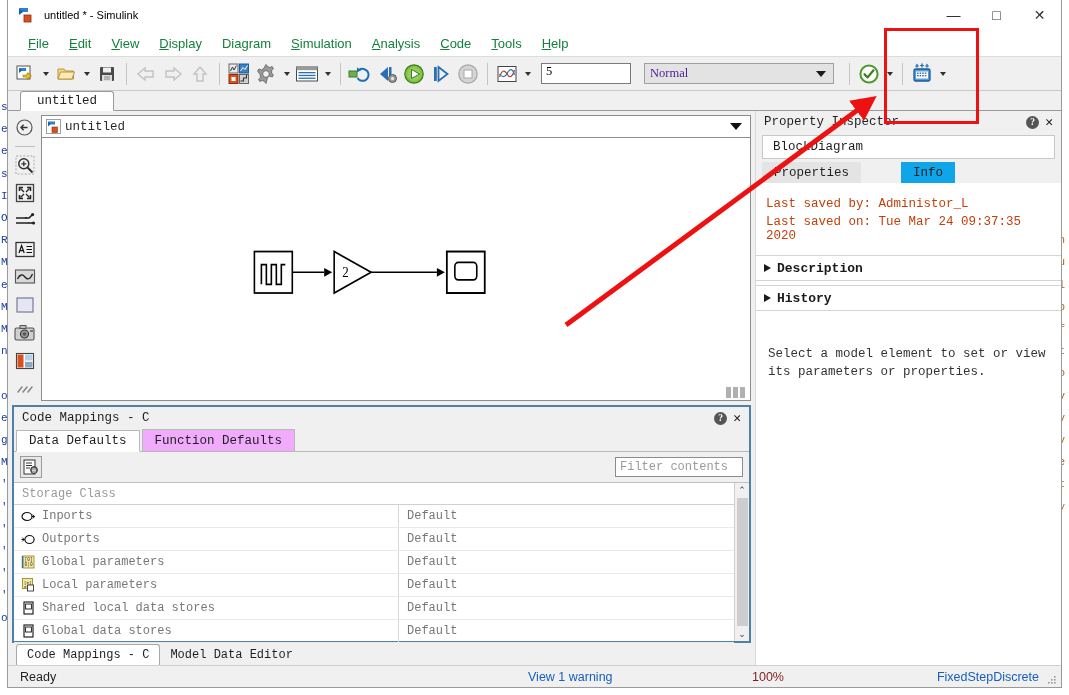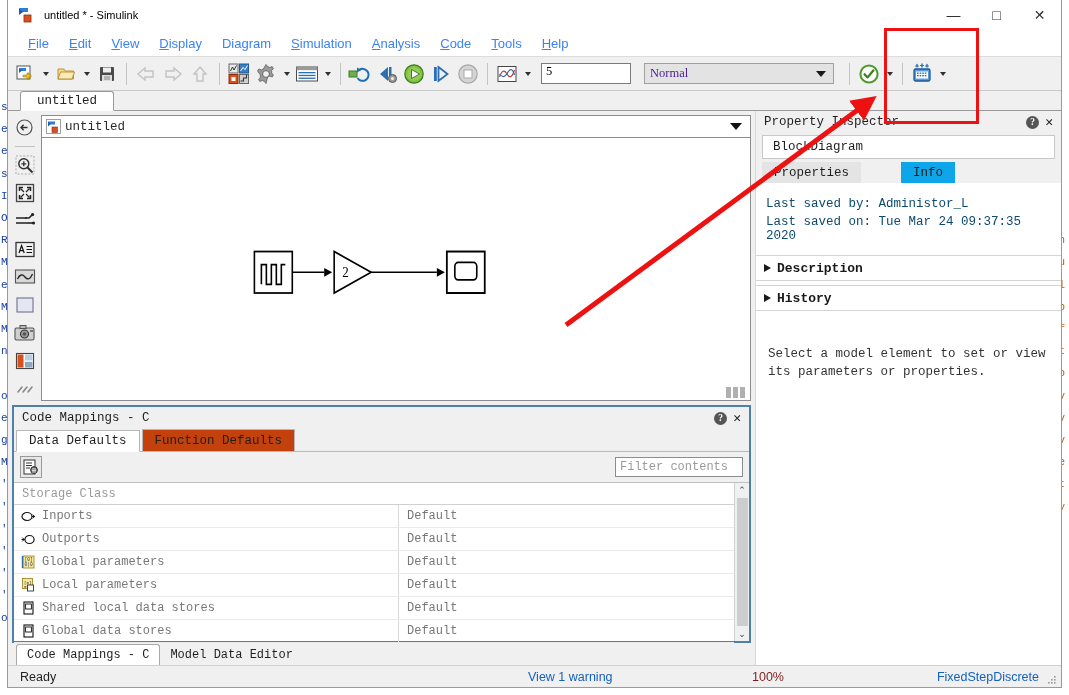--- a/index.html
+++ b/index.html
@@ -58,21 +58,21 @@
     font-size: 14px; color: #333; cursor: default;
   }
 
   
   #menu-bar {
     height: 26px; background: #ffffff;
     display: flex; align-items: center;
     padding-left: 10px; flex: none;
   }
   .menu-item {
-    padding: 3px 10px; font-size: 13px; color: #3b82f6;
+    padding: 3px 10px; font-size: 13px; color: #15803d;
     cursor: default;
   }
   .menu-item u { text-decoration: underline; }
 
   
   #toolbar {
     height: 35px; background: #f0f0f0;
     border-top: 1px solid #dcdcdc;
     border-bottom: 1px solid #c8c8c8;
     display: flex; align-items: center;
@@ -210,21 +210,21 @@
     height: 23px; display: flex; align-items: flex-end;
     background: #f0f0f0; padding-left: 2px; flex: none;
     border-bottom: 1px solid #b8b8b8;
   }
   .cm-tab {
     height: 22px; padding: 0 12px;
     font-size: 12.5px; font-family: "Liberation Mono", monospace;
     display: flex; align-items: center; cursor: default;
     color: #1f1f1f;
     border: 1px solid #b8b8b8; border-bottom: none;
-    background: #c2410c; margin-right: 2px;
+    background: #f0abfc; margin-right: 2px;
   }
   .cm-tab.active { background: #ffffff; border-bottom: 1px solid #ffffff; position: relative; top: 1px;}
 
   #cm-toolbar {
     height: 30px; background: #f0f0f0;
     display: flex; align-items: center; padding: 0 6px; flex: none;
   }
   #cm-tool-icon {
     width: 22px; height: 22px;
     border: 1px solid #9a9a9a; background: #e8e8e8;
@@ -309,21 +309,21 @@
     display: flex; align-items: center; cursor: default;
     background: #e4e4e4;
   }
   .pi-tab.active { background: #0ea5e9; }
   #pi-content {
     flex: 1; background: #ffffff;
     display: flex; flex-direction: column;
     font-family: "Liberation Mono", monospace; min-height: 0;
   }
   .pi-info-line {
-    font-size: 12.5px; color: #0c4a6e; padding: 4px 10px 0 10px;
+    font-size: 12.5px; color: #c2410c; padding: 4px 10px 0 10px;
   }
   .pi-info-line:first-child { padding-top: 14px; }
   .pi-section {
     margin-top: 12px; height: 26px;
     border-top: 1px solid #d5d5d5; border-bottom: 1px solid #d5d5d5;
     display: flex; align-items: center; padding-left: 8px;
     font-size: 13px; font-weight: bold; color: #1a1a1a;
     cursor: default; gap: 6px;
   }
   .pi-section + .pi-section { margin-top: 4px; }

